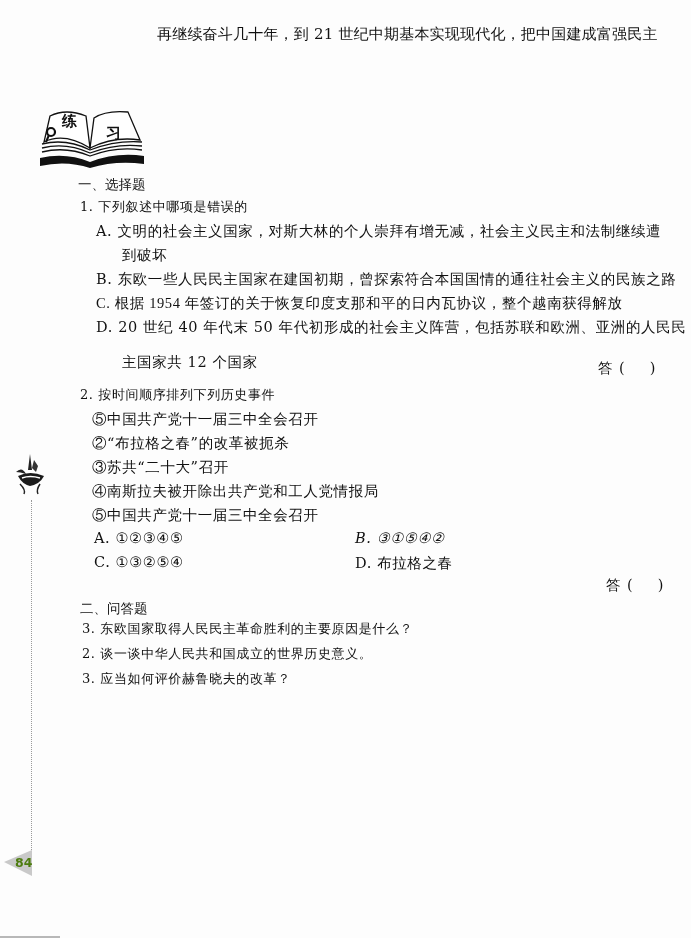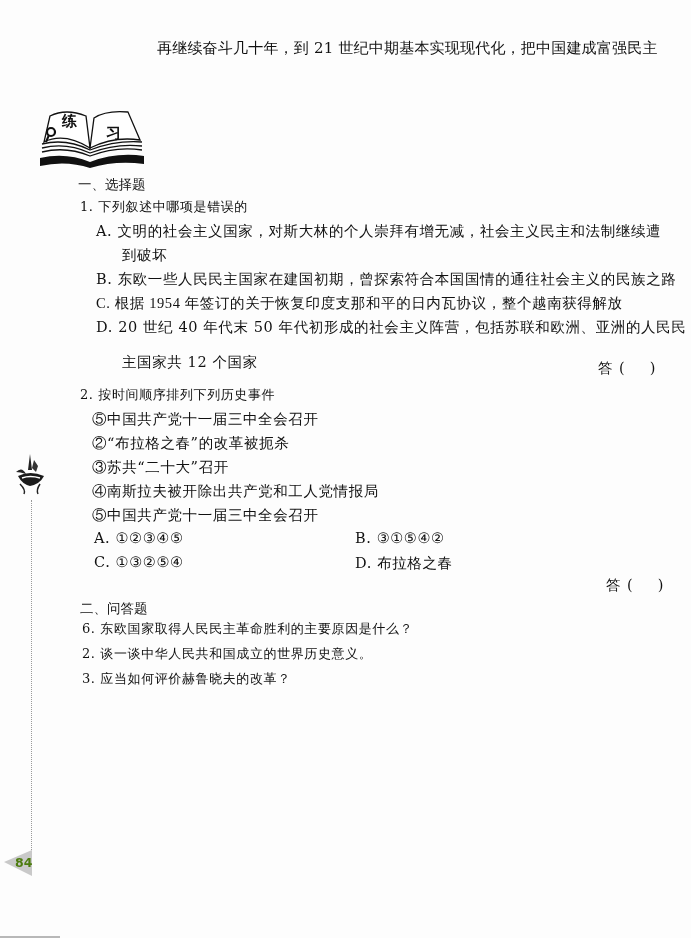--- a/index.html
+++ b/index.html
@@ -13,21 +13,21 @@
       position: relative;
       overflow: hidden;
       font-family: "DejaVu Serif", "Liberation Serif", serif;
       color: #111;
     }
     .abs { position: absolute; white-space: nowrap; }
     .intro {
       font-size: 15px;
       line-height: 29px;
       left: 157px;
-      top: 34px;
+      top: 20px;
       letter-spacing: 0.2px;
     }
     .heading {
       font-family: "DejaVu Sans", "Liberation Sans", sans-serif;
       font-size: 13.5px;
       font-weight: normal;
     }
     .q { font-size: 13px; letter-spacing: 0.6px; }
     .opt { font-size: 14.5px; letter-spacing: 0.6px; }
     .answer { font-size: 14.5px; letter-spacing: 1px; }
@@ -106,30 +106,30 @@
   <span>(</span><span class="ans-paren"></span><span>)</span>
 </div>
 
 <div class="abs q" style="left:80px; top:386px;">2. 按时间顺序排列下列历史事件</div>
 <div class="abs opt" style="left:92px; top:410px;">⑤中国共产党十一届三中全会召开</div>
 <div class="abs opt" style="left:92px; top:434px;">②“布拉格之春”的改革被扼杀</div>
 <div class="abs opt" style="left:92px; top:458px;">③苏共“二十大”召开</div>
 <div class="abs opt" style="left:92px; top:482px;">④南斯拉夫被开除出共产党和工人党情报局</div>
 <div class="abs opt" style="left:92px; top:506px;">⑤中国共产党十一届三中全会召开</div>
 <div class="abs opt" style="left:94px; top:530px;">A. ①②③④⑤</div>
-<div class="abs opt" style="left:355px; top:530px;">B. ③①⑤④②</div>
+<div class="abs opt" style="left:355px; top:530px;font-style:italic;">B. ③①⑤④②</div>
 <div class="abs opt" style="left:94px; top:554px;">C. ①③②⑤④</div>
 <div class="abs opt" style="left:355px; top:554px;">D. 布拉格之春</div>
 <div class="abs answer" style="left:606px; top:576px;">
   <span>答</span>
   <span>(</span><span class="ans-paren"></span><span>)</span>
 </div>
 
 <div class="abs heading" style="left:80px; top:600px;">二、问答题</div>
-<div class="abs q" style="left:82px; top:620px;">6. 东欧国家取得人民民主革命胜利的主要原因是什么？</div>
+<div class="abs q" style="left:82px; top:620px;">3. 东欧国家取得人民民主革命胜利的主要原因是什么？</div>
 <div class="abs q" style="left:82px; top:645px;">2. 谈一谈中华人民共和国成立的世界历史意义。</div>
 <div class="abs q" style="left:82px; top:670px;">3. 应当如何评价赫鲁晓夫的改革？</div>
 
 <div class="emblem-icon">
   <svg width="40" height="50" viewBox="0 0 40 50">
     <path d="M20 4 L22 20 L18 20 Z" fill="#222"></path>
     <path d="M24 10 L28 16 L26 22 L22 18 Z" fill="#333"></path>
     <path d="M6 22 Q12 16 16 24 Q10 22 6 22 Z" fill="#222"></path>
     <path d="M8 26 Q20 20 34 26 Q30 34 20 36 Q12 34 8 26 Z" fill="#1a1a1a"></path>
     <path d="M12 28 Q20 25 30 28" stroke="#fff" stroke-width="1.4" fill="none"></path>

